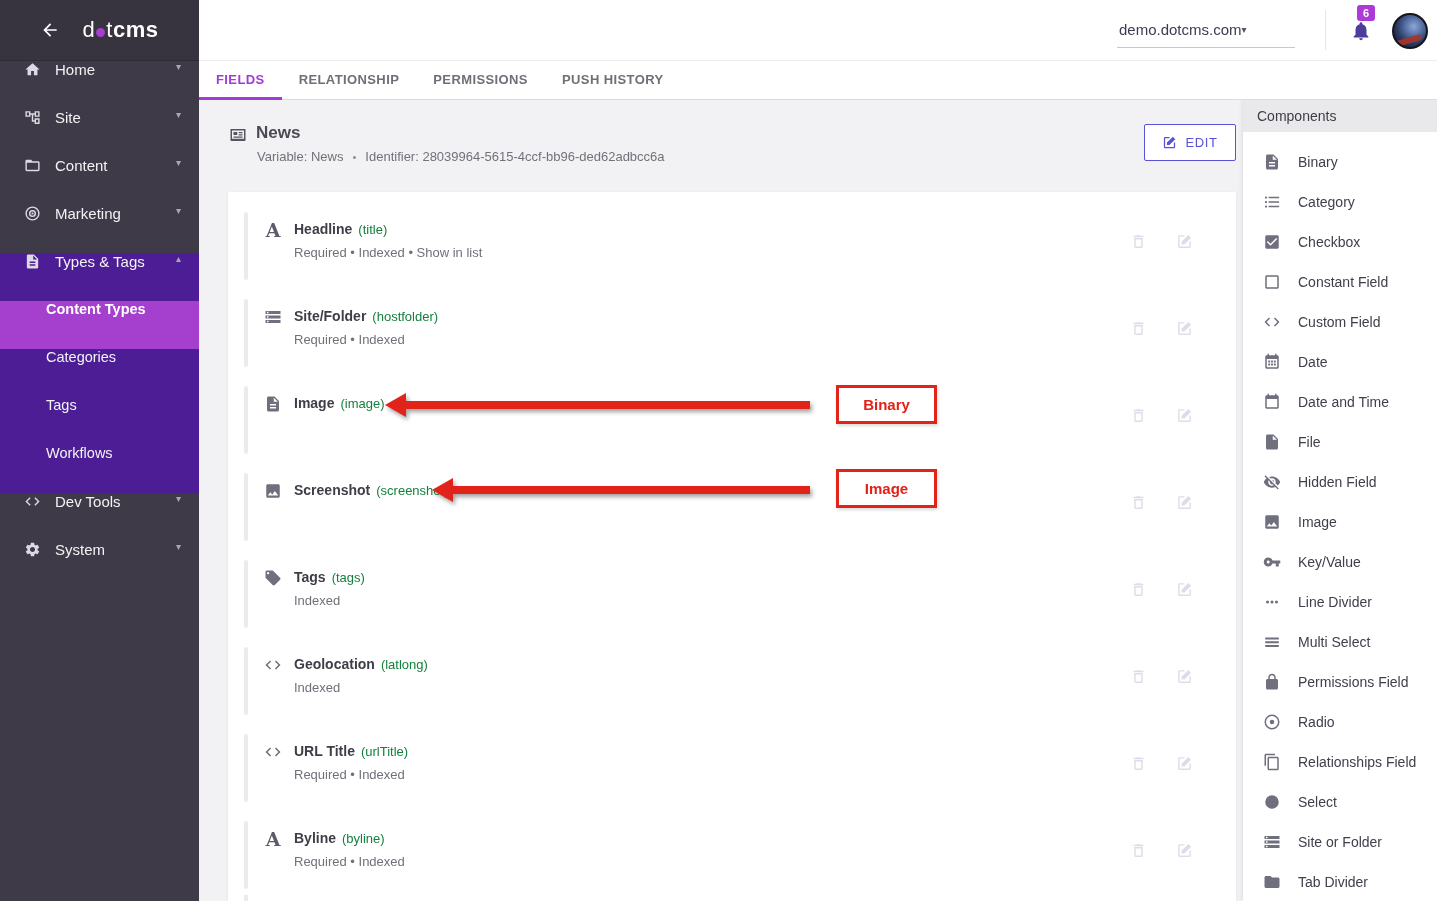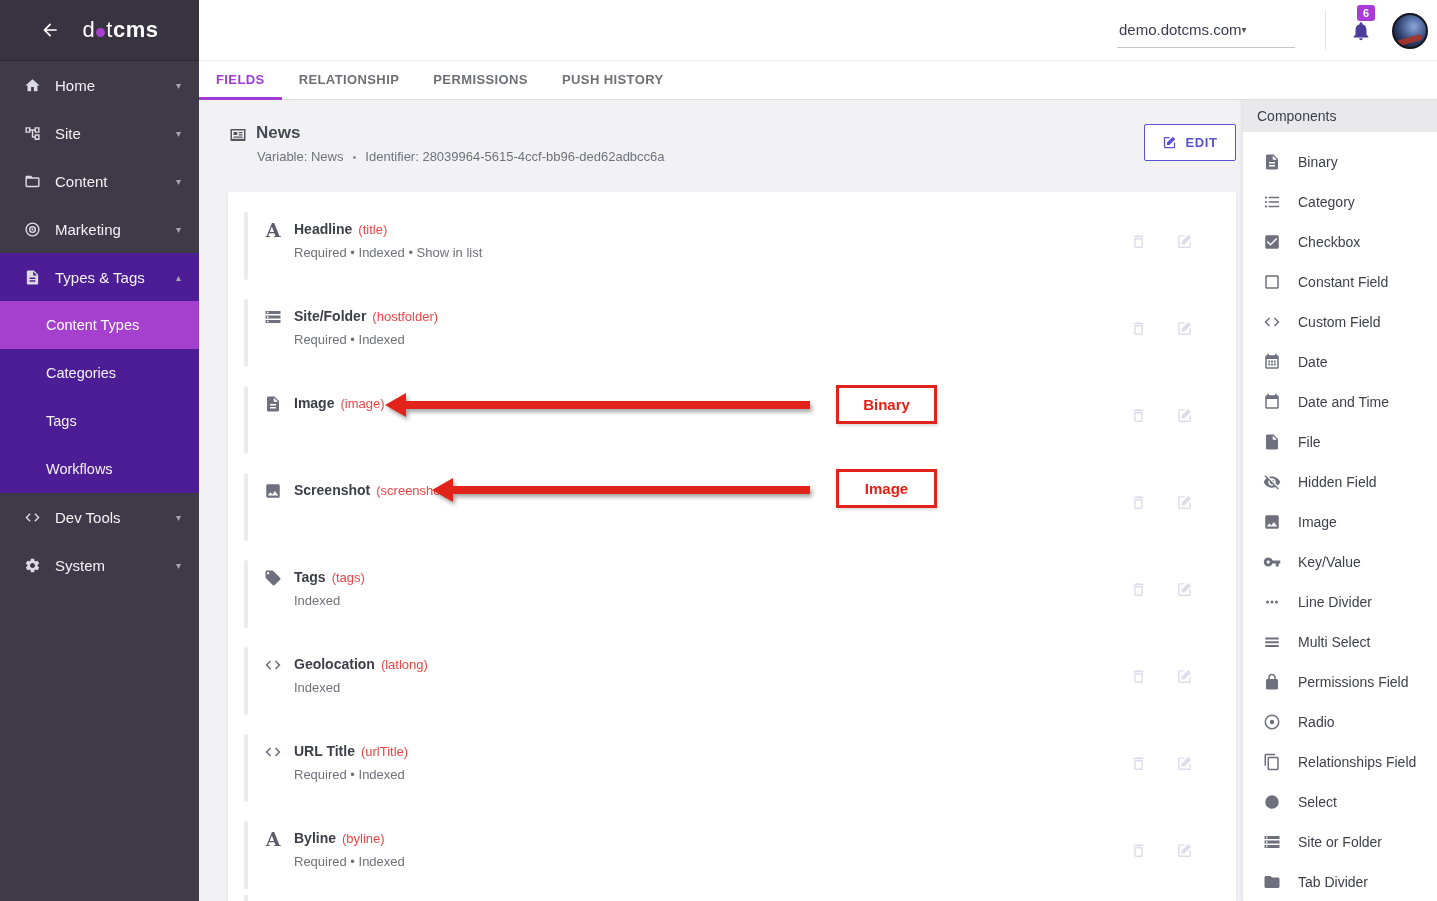--- a/index.html
+++ b/index.html
@@ -15,26 +15,26 @@
   .icon svg{width:100%;height:100%;fill:currentColor}
 
   
   .sidebar{position:absolute;left:0;top:0;width:199px;height:901px;background:#3e3a47;z-index:5}
   .sb-head{height:61px;background:#37333f;display:flex;align-items:center;padding:0 18px 0 40px;border-bottom:1px solid #2e2b36}
   .back{color:#fff;width:20px;height:20px;cursor:pointer}
   .logo{flex:1;text-align:center;color:#fff;font-size:22px;letter-spacing:.5px}
   .logo .lg-light{font-weight:400}
   .logo .lg-bold{font-weight:800}
   .logo .dot{display:inline-block;width:9px;height:9px;border-radius:50%;background:#a43fce;margin:0 1px}
-  .sb-item{height:48px;display:flex;align-items:center;padding:0 18px 0 24px;color:#f3f2f5;font-size:15px;font-weight:500;cursor:pointer}
+  .sb-item{height:48px;display:flex;align-items:flex-start;padding:0 18px 0 24px;color:#f3f2f5;font-size:15px;font-weight:500;cursor:pointer}
   .sb-item .icon{width:17px;height:17px;margin-right:14px;color:#dcdae2}
   .sb-item .caret{margin-left:auto;color:#a9a6b2;font-size:10px}
   .sb-item.grouped{background:#4c1d95}
   .sb-item.sub{padding-left:46px;font-size:14.5px;font-weight:400}
-  .sb-item.active{background:#a43fce;color:#fff;font-weight:400}
+  .sb-item.active{background:#a43fce;color:#fff;font-weight:700}
 
   
   .topbar{position:absolute;left:199px;top:0;width:1238px;height:61px;background:#fff;border-bottom:1px solid #ececef;z-index:4}
   .site-selector{position:absolute;right:142px;top:12px;width:178px;height:36px;display:flex;align-items:center;border-bottom:1px solid #c6c6cc;font-size:15px;color:#3c3c50;cursor:pointer;padding:0 6px 0 2px}
   .site-selector .caret{font-size:10px;color:#56565e}
   .vdiv{position:absolute;right:111px;top:10px;width:1px;height:40px;background:#e5e5e8}
   .bell-wrap{position:absolute;right:63px;top:20px;width:24px;height:24px;cursor:pointer}
   .bell-wrap .icon{width:22px;height:22px;color:#4c3d9c}
   .badge{position:absolute;top:-15px;left:7px;background:#ab3ad6;color:#fff;font-size:11px;font-weight:bold;padding:2px 6px;border-radius:3px;line-height:12px}
   .avatar{position:absolute;right:9px;top:13px;width:36px;height:36px;border-radius:50%;overflow:hidden;cursor:pointer;background:radial-gradient(circle at 62% 36%,#8fa6d4 0%,#5e77ae 26%,#2b3c66 58%,#131c33 85%);border:2px solid #15151d}
@@ -44,29 +44,29 @@
   .tabstrip{position:absolute;left:199px;top:61px;width:1238px;height:39px;background:#fff;border-bottom:1px solid #dcdcdf;display:flex;z-index:4}
   .tab{height:39px;line-height:38px;padding:0 17px;font-size:13px;font-weight:600;letter-spacing:.4px;color:#6f6f78;cursor:pointer}
   .tab.active{color:#a23bd4;box-shadow:inset 0 -3px 0 #a23bd4}
 
   
   .main{position:absolute;left:211px;top:100px;width:1044px;height:801px;background:#f2f2f4;overflow:hidden}
   .news-icon{position:absolute;left:17px;top:26px;width:20px;height:18px;color:#55555f}
   .page-title{position:absolute;left:45px;top:23px;font-size:17px;font-weight:bold;color:#4a4a55}
   .page-sub{position:absolute;left:46px;top:49px;font-size:13px;color:#71717c;display:flex;align-items:center}
   .page-sub .sep{margin:0 9px;font-size:11px;color:#8a8a93}
-  .edit-btn{position:absolute;left:933px;top:24px;width:92px;height:37px;background:#fff;border:1px solid #5a52d5;border-radius:2px;color:#5a52d5;font-size:13px;font-weight:bold;letter-spacing:.6px;display:flex;align-items:center;justify-content:center;gap:8px;cursor:pointer;font-family:"Liberation Sans",sans-serif}
+  .edit-btn{position:absolute;left:933px;top:24px;width:92px;height:37px;background:#fff;border:1px solid #5a52d5;border-radius:2px;color:#5a52d5;font-size:13px;font-weight:normal;letter-spacing:.6px;display:flex;align-items:center;justify-content:center;gap:8px;cursor:pointer;font-family:"Liberation Sans",sans-serif}
   .edit-btn .icon{width:15px;height:15px}
 
   .card{position:absolute;left:17px;top:92px;width:1008px;height:709px;background:#fff;box-shadow:0 1px 3px rgba(0,0,0,.07);padding-top:14px;overflow:hidden}
   .field-row{position:relative;height:87px;cursor:grab}
   .field-row .bar{position:absolute;left:16px;top:6px;width:4px;height:68px;background:#ebebee;border-radius:2px}
   .field-row .f-icon{position:absolute;left:36px;top:15px;color:#6f6f7d;width:18px;height:18px}
   .field-row .f-title{position:absolute;left:66px;top:15px;font-size:14px;font-weight:bold;color:#3e3e48;white-space:nowrap}
-  .field-row .f-var{font-weight:normal;font-size:13px;color:#ef4444;margin-left:6px}
+  .field-row .f-var{font-weight:normal;font-size:13px;color:#15803d;margin-left:6px}
   .field-row .f-meta{position:absolute;left:66px;top:39px;font-size:13px;color:#70707a}
   .field-row .t-del{position:absolute;left:902px;top:27px;width:17px;height:17px;color:#dddde9;cursor:pointer}
   .field-row .t-edit{position:absolute;left:948px;top:27px;width:17px;height:17px;color:#dddde9;cursor:pointer}
   .partial-bar{position:absolute;left:16px;top:703px;width:4px;height:6px;background:#ebebee}
   .serifA{font-family:"DejaVu Serif",serif;font-size:19px;font-weight:bold;color:#5b5b6b;line-height:18px}
 
   
   .components{position:absolute;right:0;top:100px;width:194px;height:801px;background:#fff;box-shadow:-1px 0 4px rgba(0,0,0,.09);z-index:3}
   .comp-head{height:32px;background:#e9e9ec;line-height:32px;padding-left:14px;font-size:14px;color:#3d3d48}
   .comp-list{padding-top:10px}

